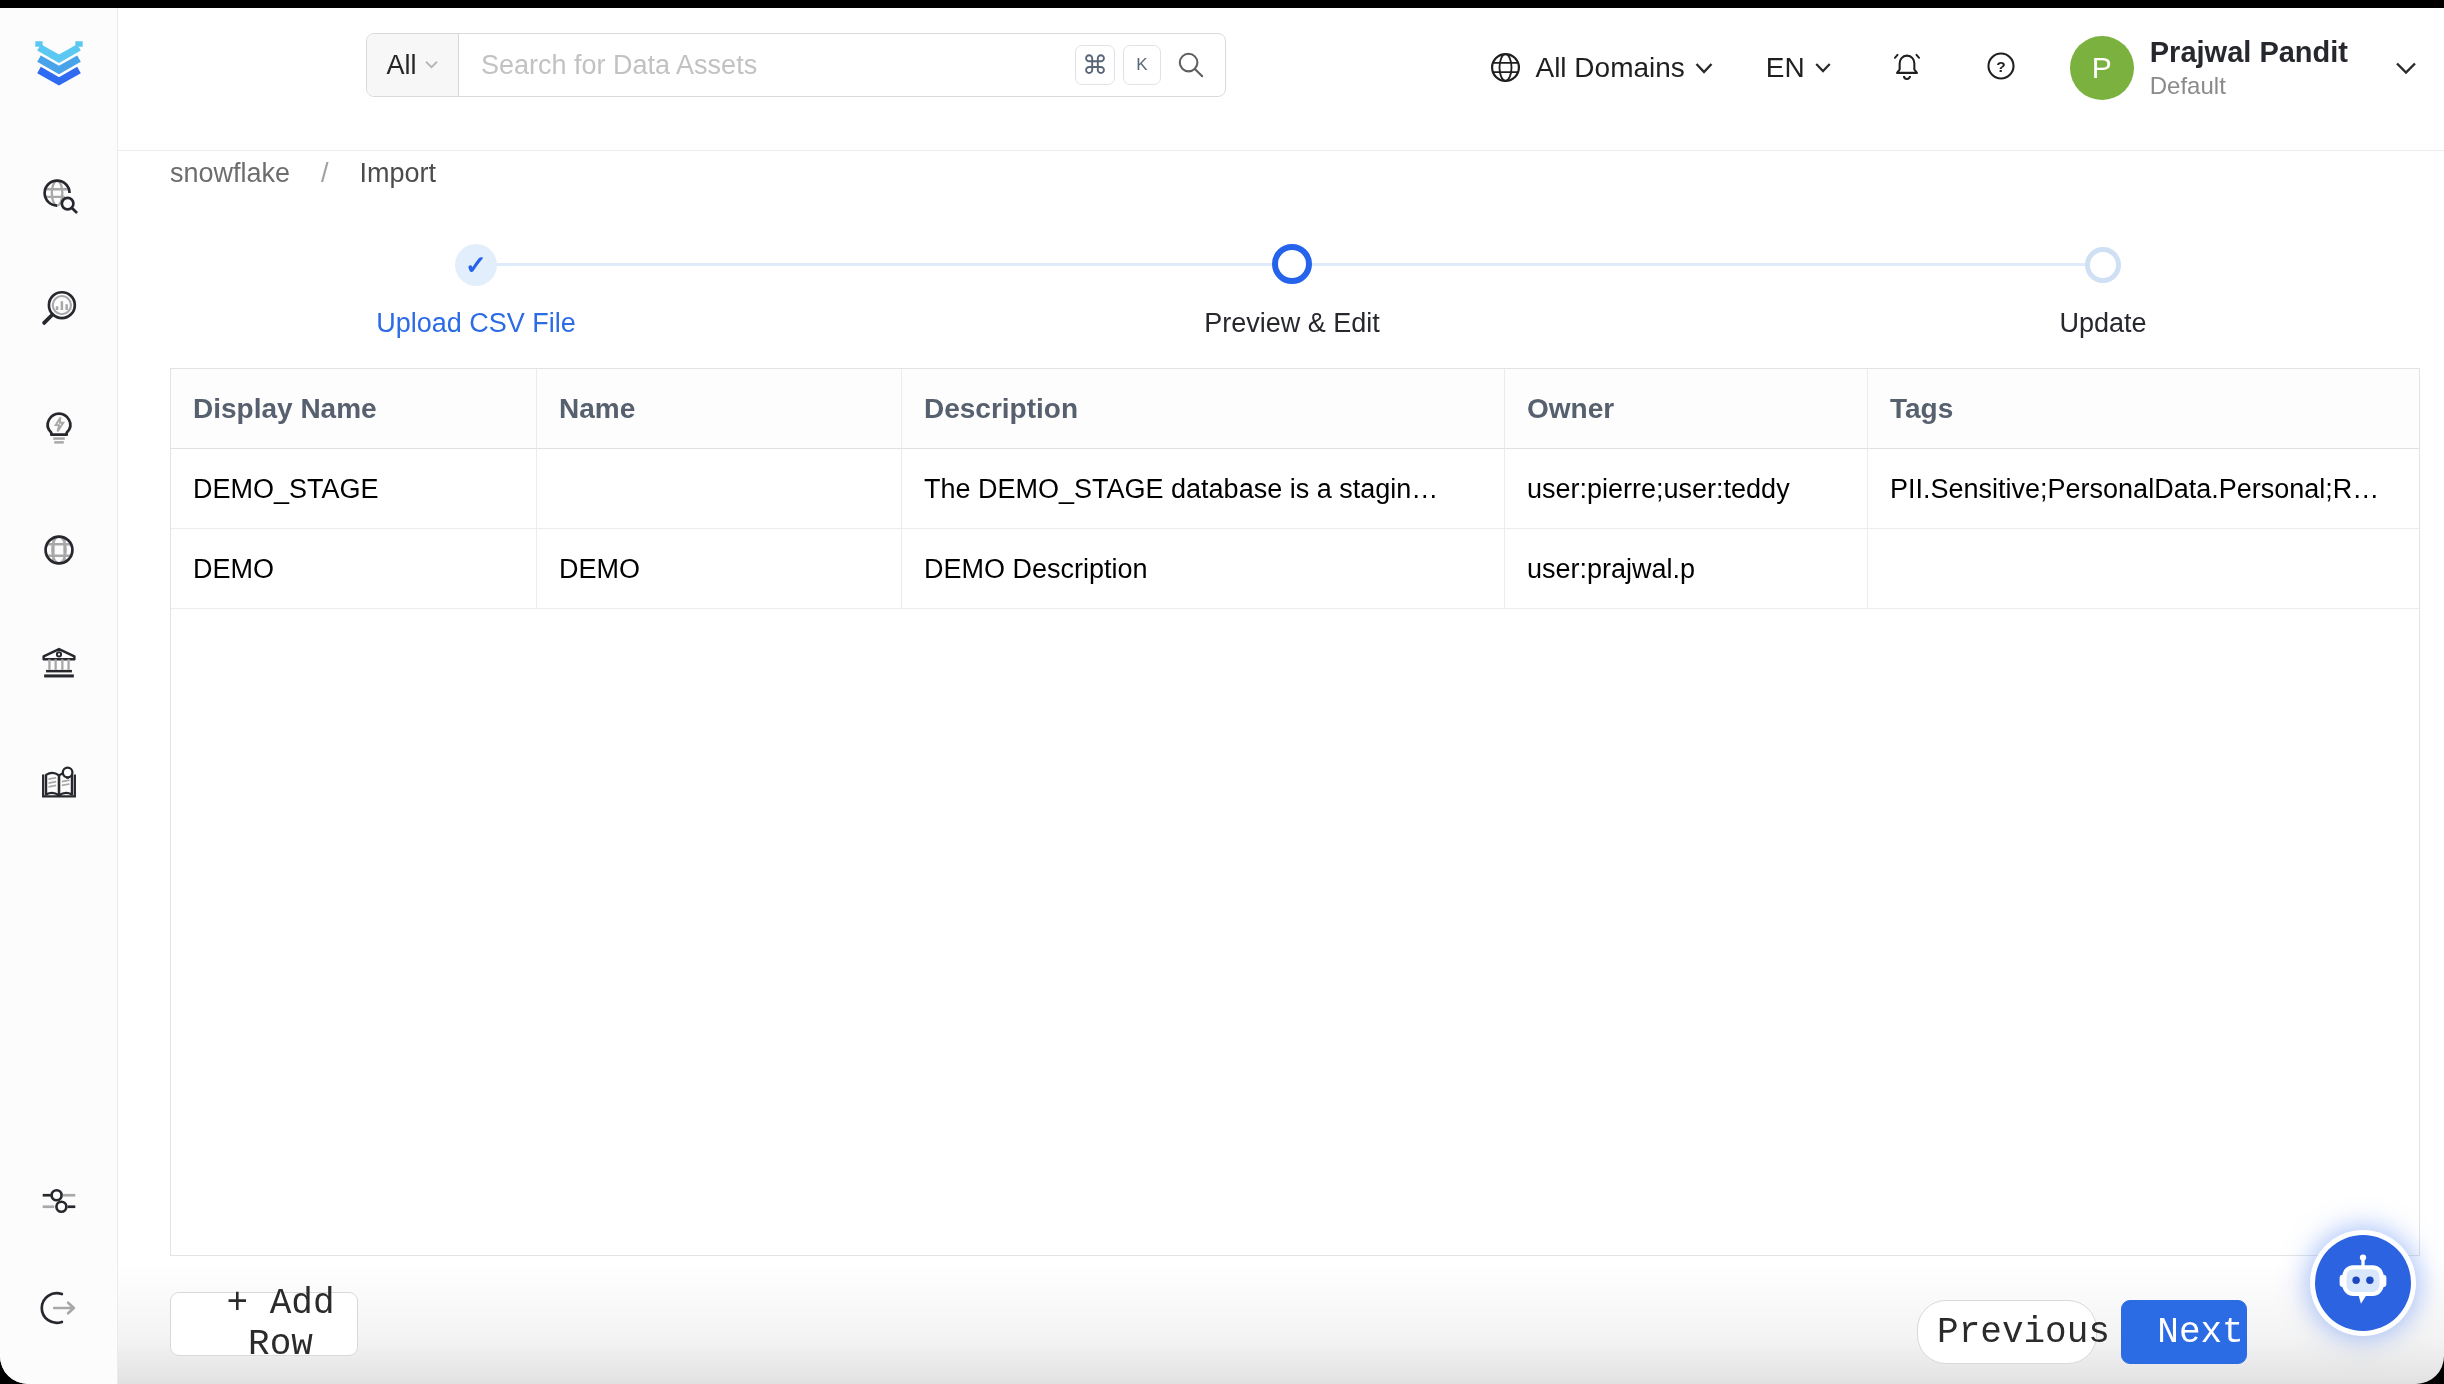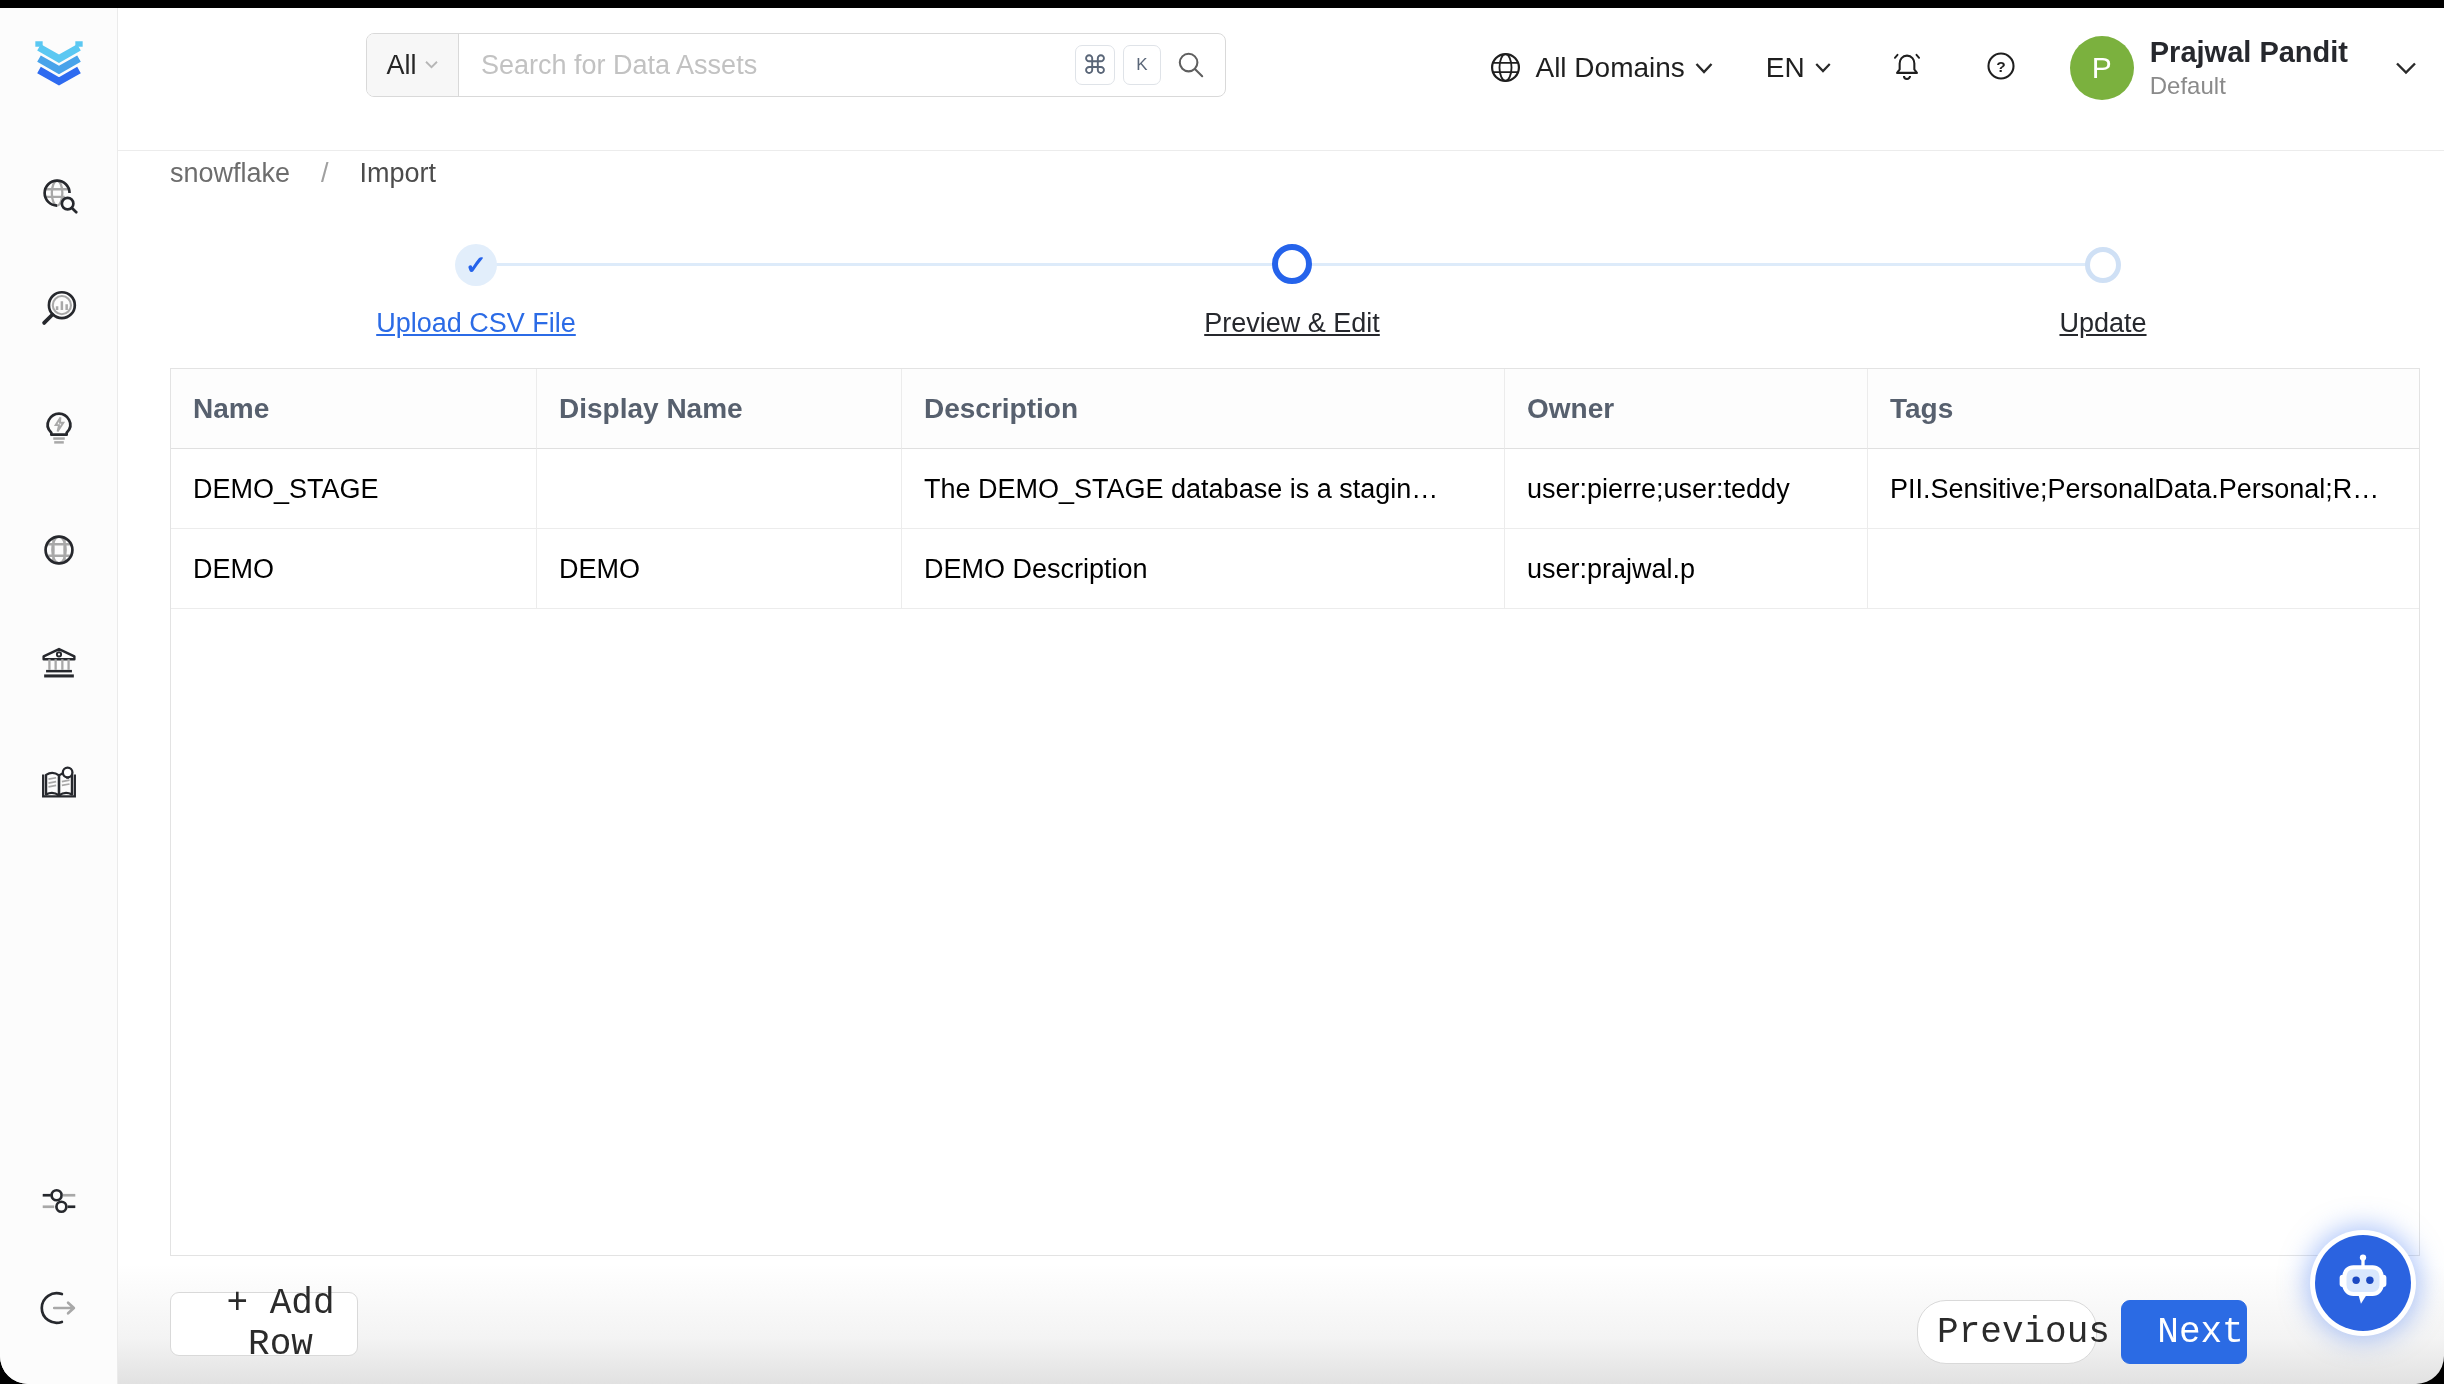--- a/index.html
+++ b/index.html
@@ -50,21 +50,21 @@
   .breadcrumb .cur { color:#4c4c4c; }
 
   
   .stepper { position:absolute; left:0; top:214px; width:100%; height:120px; }
   .step-line { position:absolute; top:41px; height:3px; background:#ddebfa; }
   .node { position:absolute; transform:translateX(-50%); display:flex; align-items:center; justify-content:center; }
   .node-done { width:42px; height:42px; border-radius:50%; background:#e2eefb; top:22px; }
   .node-done .ck { color:#2563eb; font-size:26px; font-weight:700; }
   .node-active { width:40px; height:40px; border-radius:50%; background:#fff; border:6px solid #2563eb; top:22px; }
   .node-pending { width:36px; height:36px; border-radius:50%; background:#fff; border:5px solid #cfe0f5; top:25px; }
-  .step-label { position:absolute; top:86px; transform:translateX(-50%); font-size:27px; color:#26282d; white-space:nowrap;text-decoration:underline; }
+  .step-label { position:absolute; top:86px; transform:translateX(-50%); font-size:27px; color:#26282d; white-space:nowrap; }
   .step-label.done { color:#2b6be6; }
 
   
   .table-wrap { position:absolute; left:170px; top:360px; width:2250px; height:888px;
                 border:1px solid #e3e3e3; background:#fff; }
   .thead,.trow { display:grid; grid-template-columns:366px 365px 603px 363px 1fr; }
   .th { height:80px; line-height:80px; padding-left:22px; font-size:28px; font-weight:700;
         color:#57606e; background:#fdfdfd; border-right:1px solid #ececec; border-bottom:1px solid #e0e0e0;
         white-space:nowrap; overflow:hidden; }
   .th:last-child { border-right:0; }
@@ -293,22 +293,22 @@
     <div class="node node-active" style="left:1292px"></div>
     <div class="node node-pending" style="left:2103px"></div>
 
     <div class="step-label done" style="left:476px">Upload CSV File</div>
     <div class="step-label" style="left:1292px">Preview &amp; Edit</div>
     <div class="step-label" style="left:2103px">Update</div>
   </div>
 
   <div class="table-wrap">
     <div class="thead">
+      <div class="th">Display Name</div>
       <div class="th">Name</div>
-      <div class="th">Display Name</div>
       <div class="th">Description</div>
       <div class="th">Owner</div>
       <div class="th">Tags</div>
     </div>
     <div id="table-body">
         <div class="trow">
           <div class="tcell">DEMO_STAGE</div>
           <div class="tcell"></div>
           <div class="tcell">The DEMO_STAGE database is a stagin…</div>
           <div class="tcell">user:pierre;user:teddy</div>

